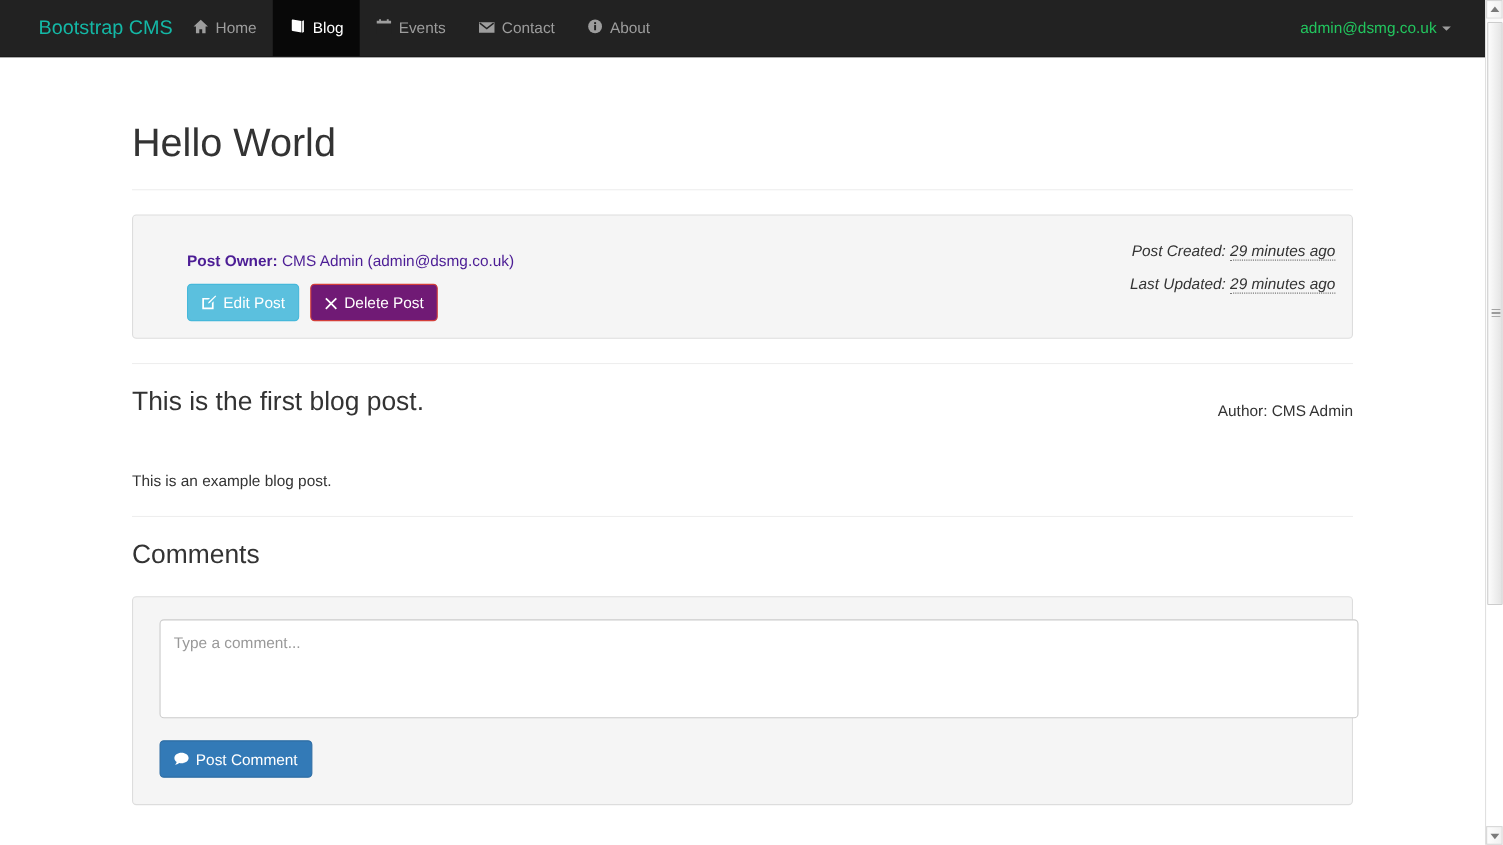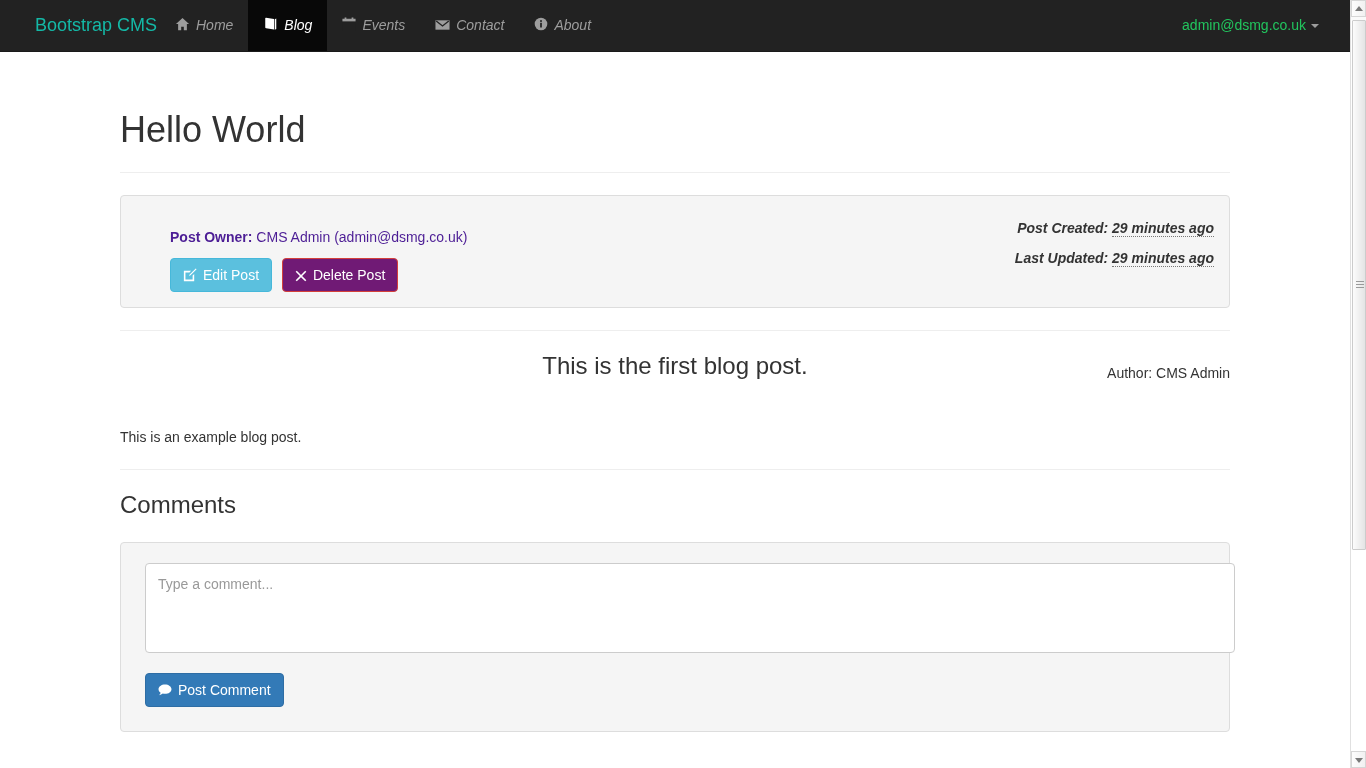--- a/index.html
+++ b/index.html
@@ -105,21 +105,20 @@
   }
   .nav-list li a {
     display: block;
     height: 51px;
     line-height: 51px;
     padding: 0 15px;
     color: #9d9d9d;
     font-size: 14px;
     text-decoration: none;
     white-space: nowrap;
-    font-style: italic;
   }
   .nav-list li.active a {
     background: #080808;
     color: #ffffff;
   }
   .nav-icon {
     display: inline-block;
     vertical-align: -1px;
     margin-right: 6px;
     fill: currentColor;
@@ -207,29 +206,29 @@
   .btn .b-icon { margin-right: 6px; fill: currentColor; vertical-align: -2px; }
 
   .meta-block {
     position: absolute;
     right: 15px;
     top: 22px;
     text-align: right;
     font-size: 14px;
     color: #333;
   }
-  .meta-block div { margin-bottom: 10px; font-style: italic; font-weight: bold; }
+  .meta-block div { margin-bottom: 10px; font-style: italic; }
   .meta-block .tstamp {
     border-bottom: 1px dotted #777;
     font-style: italic;
     cursor: help;
   }
 
   
-  .post-head { position: relative; margin-top: 20px; min-height: 44px; text-align: center; }
+  .post-head { position: relative; margin-top: 20px; min-height: 44px; }
   .post-head h2 {
     font-size: 24px;
     font-weight: normal;
     color: #333;
     margin: 0;
     line-height: 1.1;
   }
   .post-author {
     position: absolute;
     right: 0;

